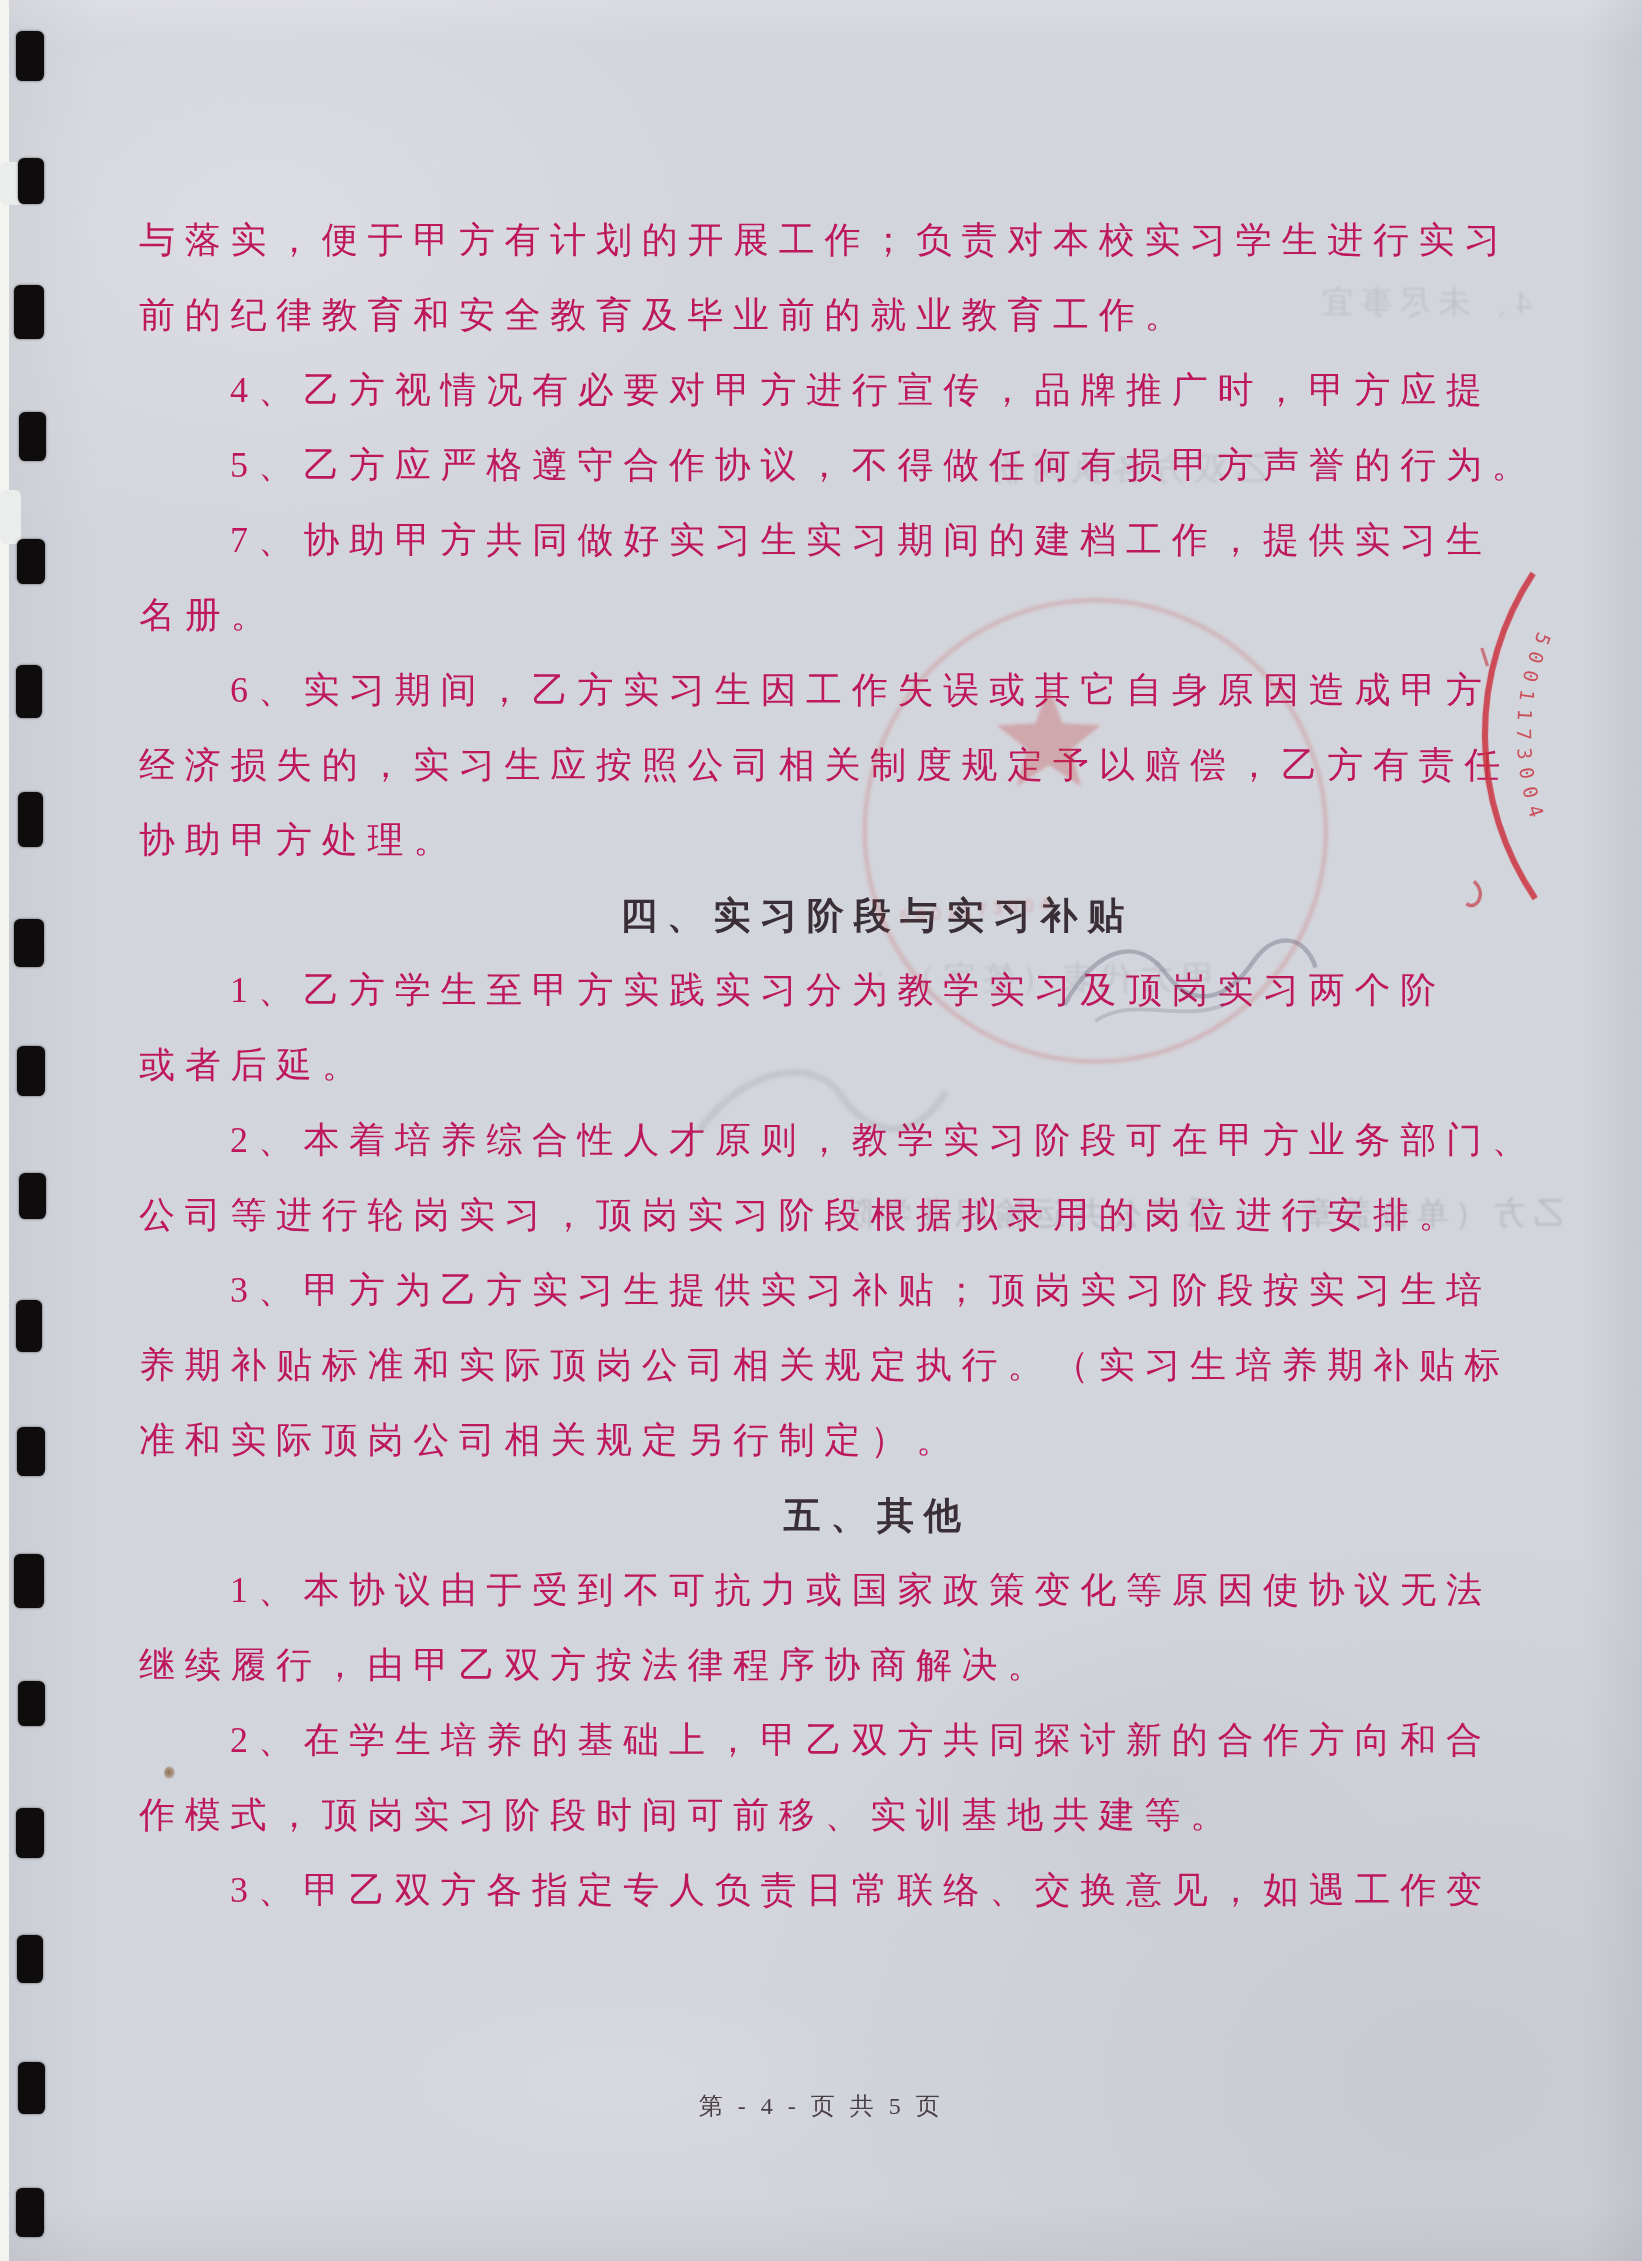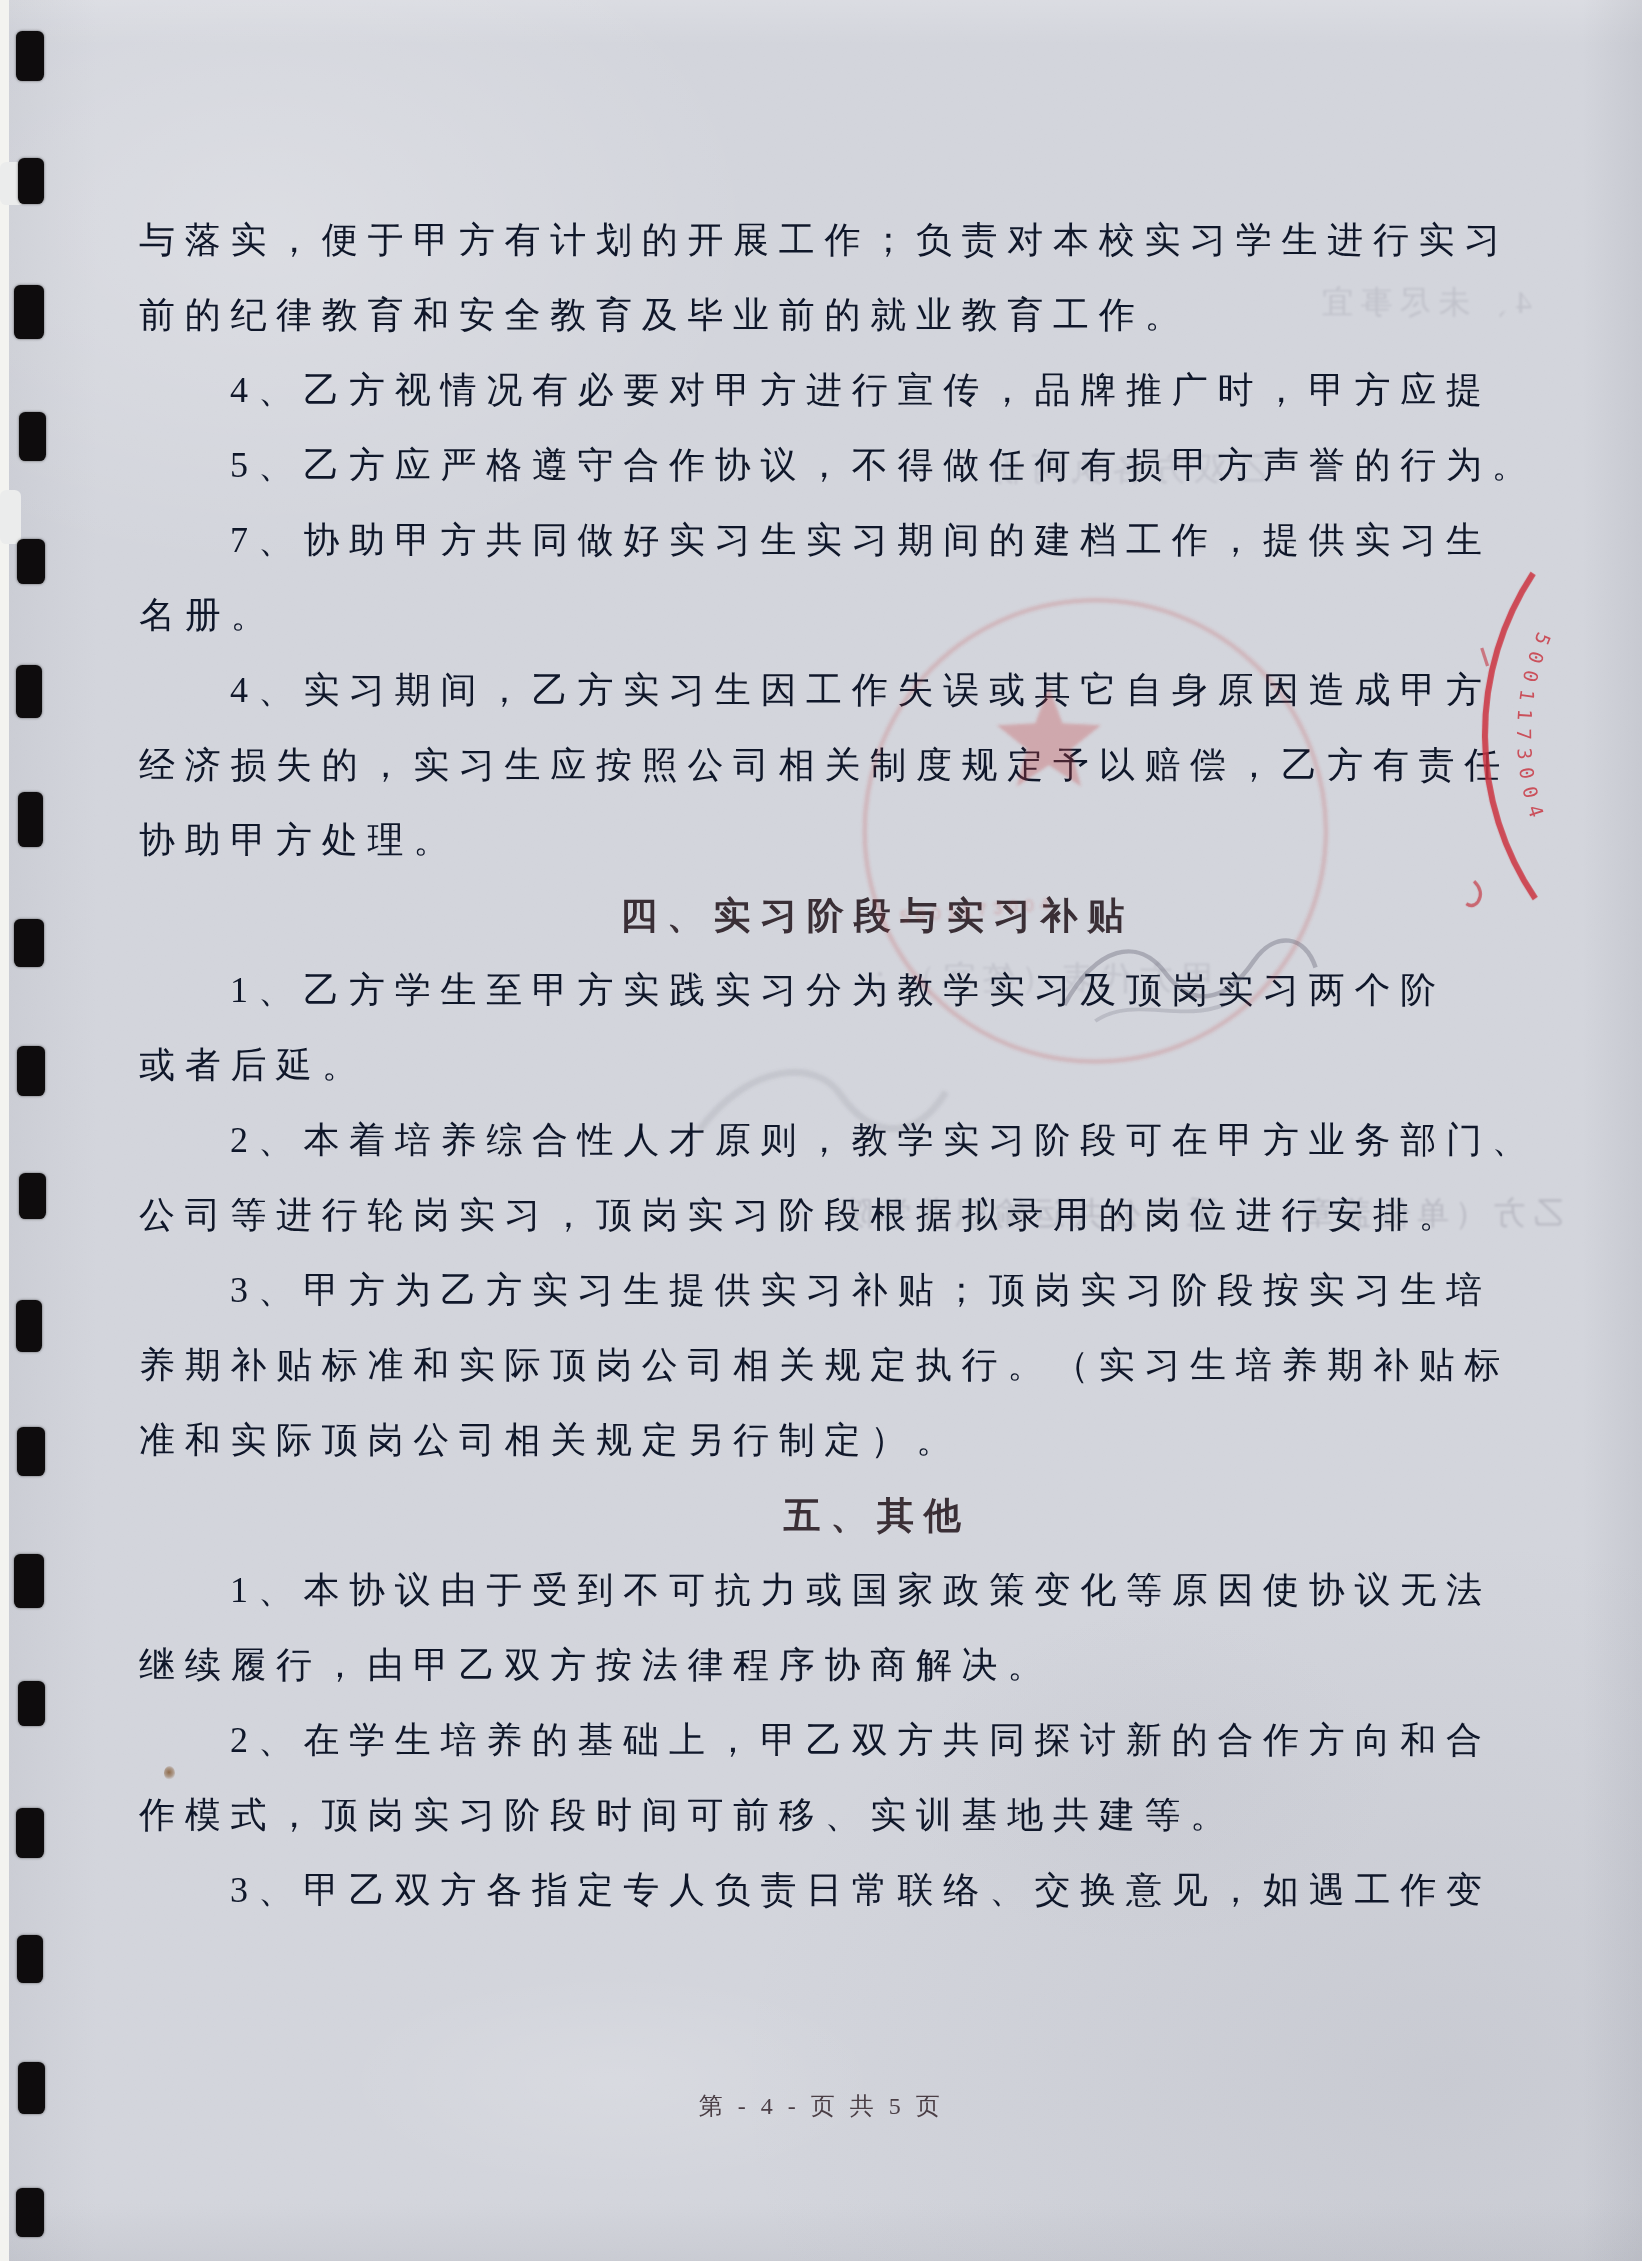--- a/index.html
+++ b/index.html
@@ -21,21 +21,21 @@
   .edge-white{position:absolute;left:0;top:0;width:9px;height:2261px;background:#f3f3f0;z-index:3;}
   .notch{position:absolute;background:#ebecec;border-radius:6.4px;z-index:3;}
   .n1{left:0;top:162px;width:24.5px;height:43px;}
   .n2{left:0;top:490px;width:20.6px;height:54px;}
   .hole{position:absolute;background:#0e0c0d;border-radius:6.4px;z-index:4;box-shadow:0 0 2.6px rgba(10,10,10,.6);}
   .holes{position:absolute;inset:0;z-index:4;}
   .grain{position:absolute;inset:0;z-index:1;pointer-events:none;}
   .content{position:absolute;left:139px;top:203px;width:1385px;z-index:6;}
   .tl{
     height:75px;line-height:75px;font-size:36px;letter-spacing:9.7px;
-    color:#0f172a;white-space:nowrap;
+    color:#be185d;white-space:nowrap;
   }
   .ind{padding-left:91px;}
   .hd{font-weight:700;font-size:37px;color:#3a2f36;text-align:center;}
   .footer{
     position:absolute;top:2090px;left:0;width:1643px;text-align:center;z-index:6;
     font-size:24px;letter-spacing:4.5px;color:#4a3e45;
   }
   .bleed{
     position:absolute;z-index:2;transform:scaleX(-1);white-space:nowrap;
     color:#5c5a6c;filter:blur(1px);
@@ -101,21 +101,21 @@
       <div class="hole" style="left: 15.5px; top: 2188px; width: 28px; height: 49px;"></div>
     </div>
 
   <div class="content" id="content">
       <div class="tl">与落实，便于甲方有计划的开展工作；负责对本校实习学生进行实习</div>
       <div class="tl">前的纪律教育和安全教育及毕业前的就业教育工作。</div>
       <div class="tl ind">4、乙方视情况有必要对甲方进行宣传，品牌推广时，甲方应提</div>
       <div class="tl ind">5、乙方应严格遵守合作协议，不得做任何有损甲方声誉的行为。</div>
       <div class="tl ind">7、协助甲方共同做好实习生实习期间的建档工作，提供实习生</div>
       <div class="tl">名册。</div>
-      <div class="tl ind">4、实习期间，乙方实习生因工作失误或其它自身原因造成甲方</div>
+      <div class="tl ind">6、实习期间，乙方实习生因工作失误或其它自身原因造成甲方</div>
       <div class="tl">经济损失的，实习生应按照公司相关制度规定予以赔偿，乙方有责任</div>
       <div class="tl">协助甲方处理。</div>
       <div class="tl ind hd">四、实习阶段与实习补贴</div>
       <div class="tl ind">1、乙方学生至甲方实践实习分为教学实习及顶岗实习两个阶</div>
       <div class="tl">或者后延。</div>
       <div class="tl ind">2、本着培养综合性人才原则，教学实习阶段可在甲方业务部门、</div>
       <div class="tl">公司等进行轮岗实习，顶岗实习阶段根据拟录用的岗位进行安排。</div>
       <div class="tl ind">3、甲方为乙方实习生提供实习补贴；顶岗实习阶段按实习生培</div>
       <div class="tl">养期补贴标准和实际顶岗公司相关规定执行。（实习生培养期补贴标</div>
       <div class="tl">准和实际顶岗公司相关规定另行制定）。</div>

